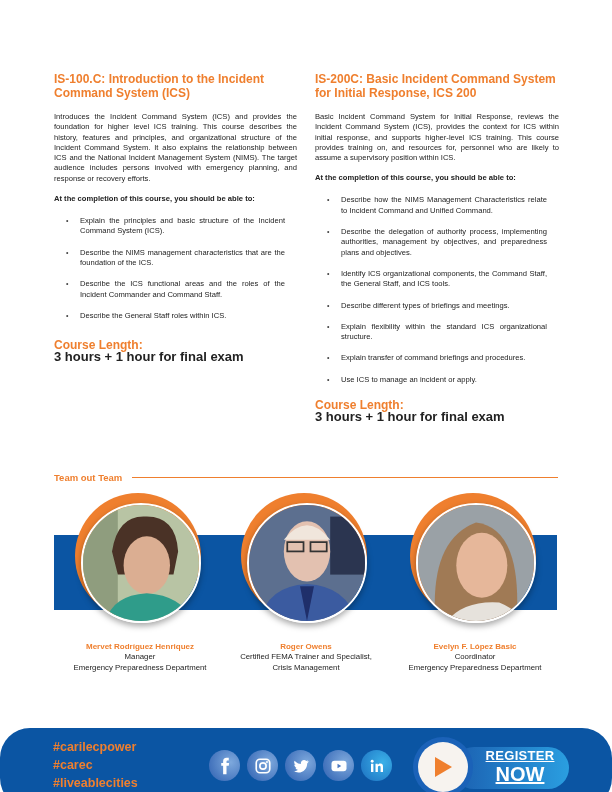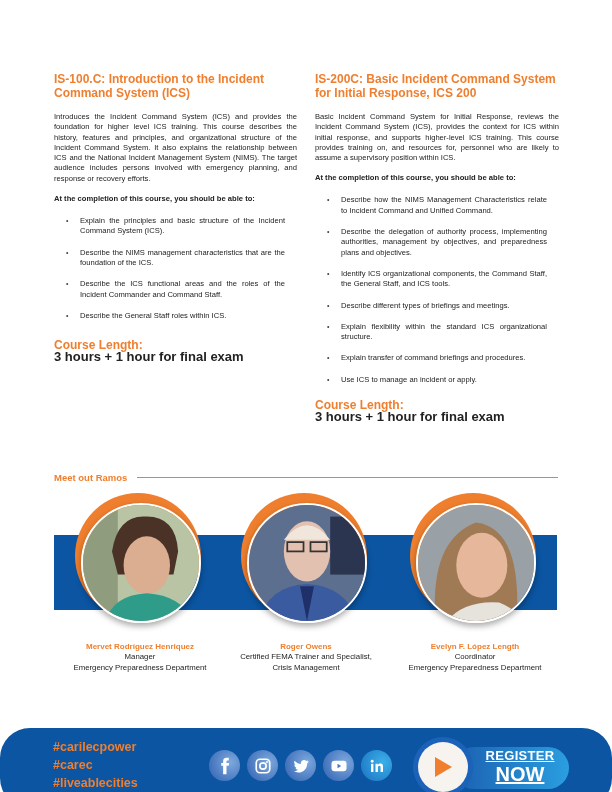--- a/index.html
+++ b/index.html
@@ -67,21 +67,21 @@
     <li>Describe different types of briefings and meetings.</li>
     <li>Explain flexibility within the standard ICS organizational structure.</li>
     <li>Explain transfer of command briefings and procedures.</li>
     <li>Use ICS to manage an incident or apply.</li>
   </ul>
   <div class="len-label" style="margin-top:14px">Course Length:</div>
   <div class="len-value">3 hours + 1 hour for final exam</div>
 </div>
 
 <div class="team-head">
-  <span>Meet out Ramos</span>
+  <span>Team out Team</span>
   <div class="rule"></div>
 </div>
 
 <div class="band"></div>
 
 <div class="member" style="left:50px">
   <div class="photo-wrap">
     <div class="ring"></div>
     <div class="photo">
       <svg viewBox="0 0 100 100" preserveAspectRatio="none">
@@ -124,21 +124,21 @@
     <div class="ring"></div>
     <div class="photo">
       <svg viewBox="0 0 100 100" preserveAspectRatio="none">
         <rect width="100" height="100" fill="#9aa1a6"></rect>
         <path d="M15 100 Q10 30 50 15 Q90 20 85 100 Z" fill="#a07a55"></path>
         <ellipse cx="55" cy="52" rx="22" ry="28" fill="#e6b79a"></ellipse>
         <path d="M25 100 Q40 82 70 84 Q85 90 90 100 Z" fill="#e6e2dc"></path>
       </svg>
     </div>
   </div>
-  <div class="m-name">Evelyn F. López Length</div>
+  <div class="m-name">Evelyn F. López Basic</div>
   <div class="m-role">Coordinator</div>
   <div class="m-role">Emergency Preparedness Department</div>
 </div>
 
 <div class="footer">
   <div class="tags">
     <div>#carilecpower</div>
     <div>#carec</div>
     <div>#liveablecities</div>
   </div>

